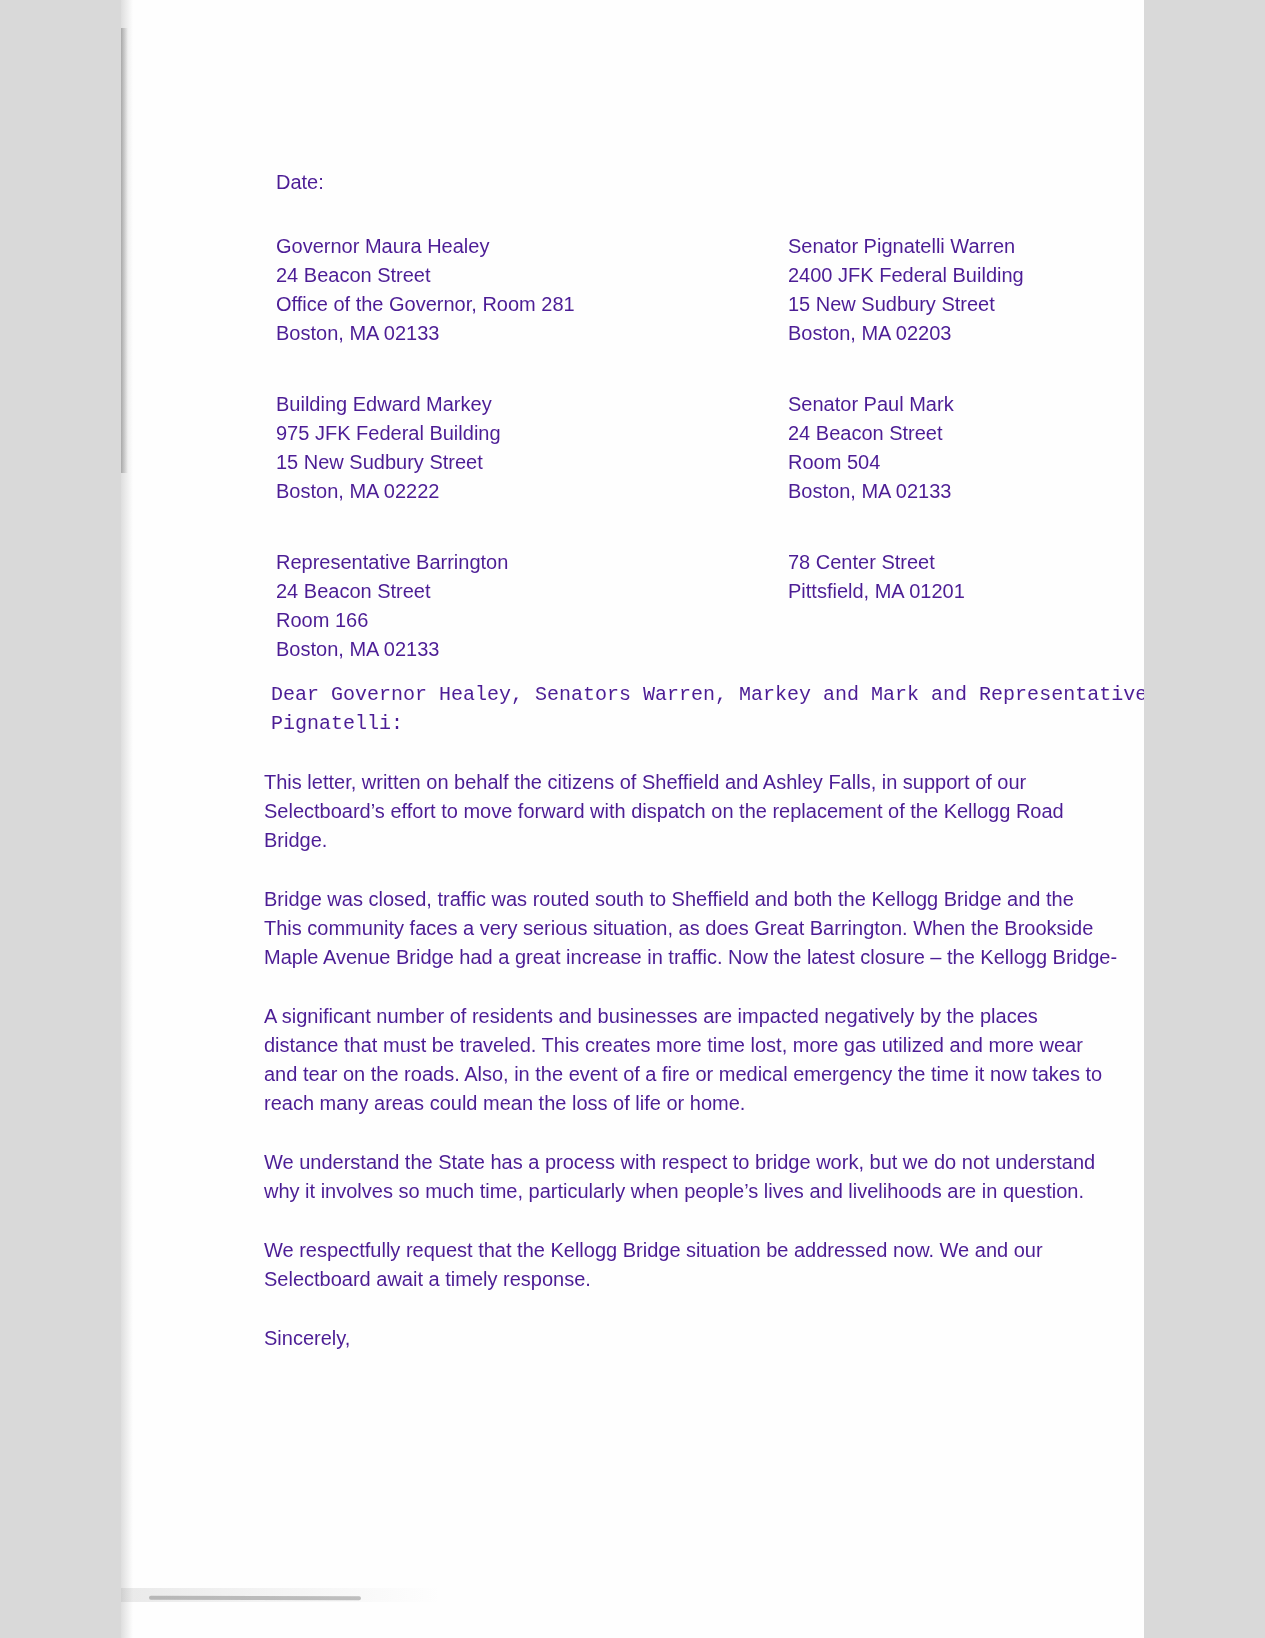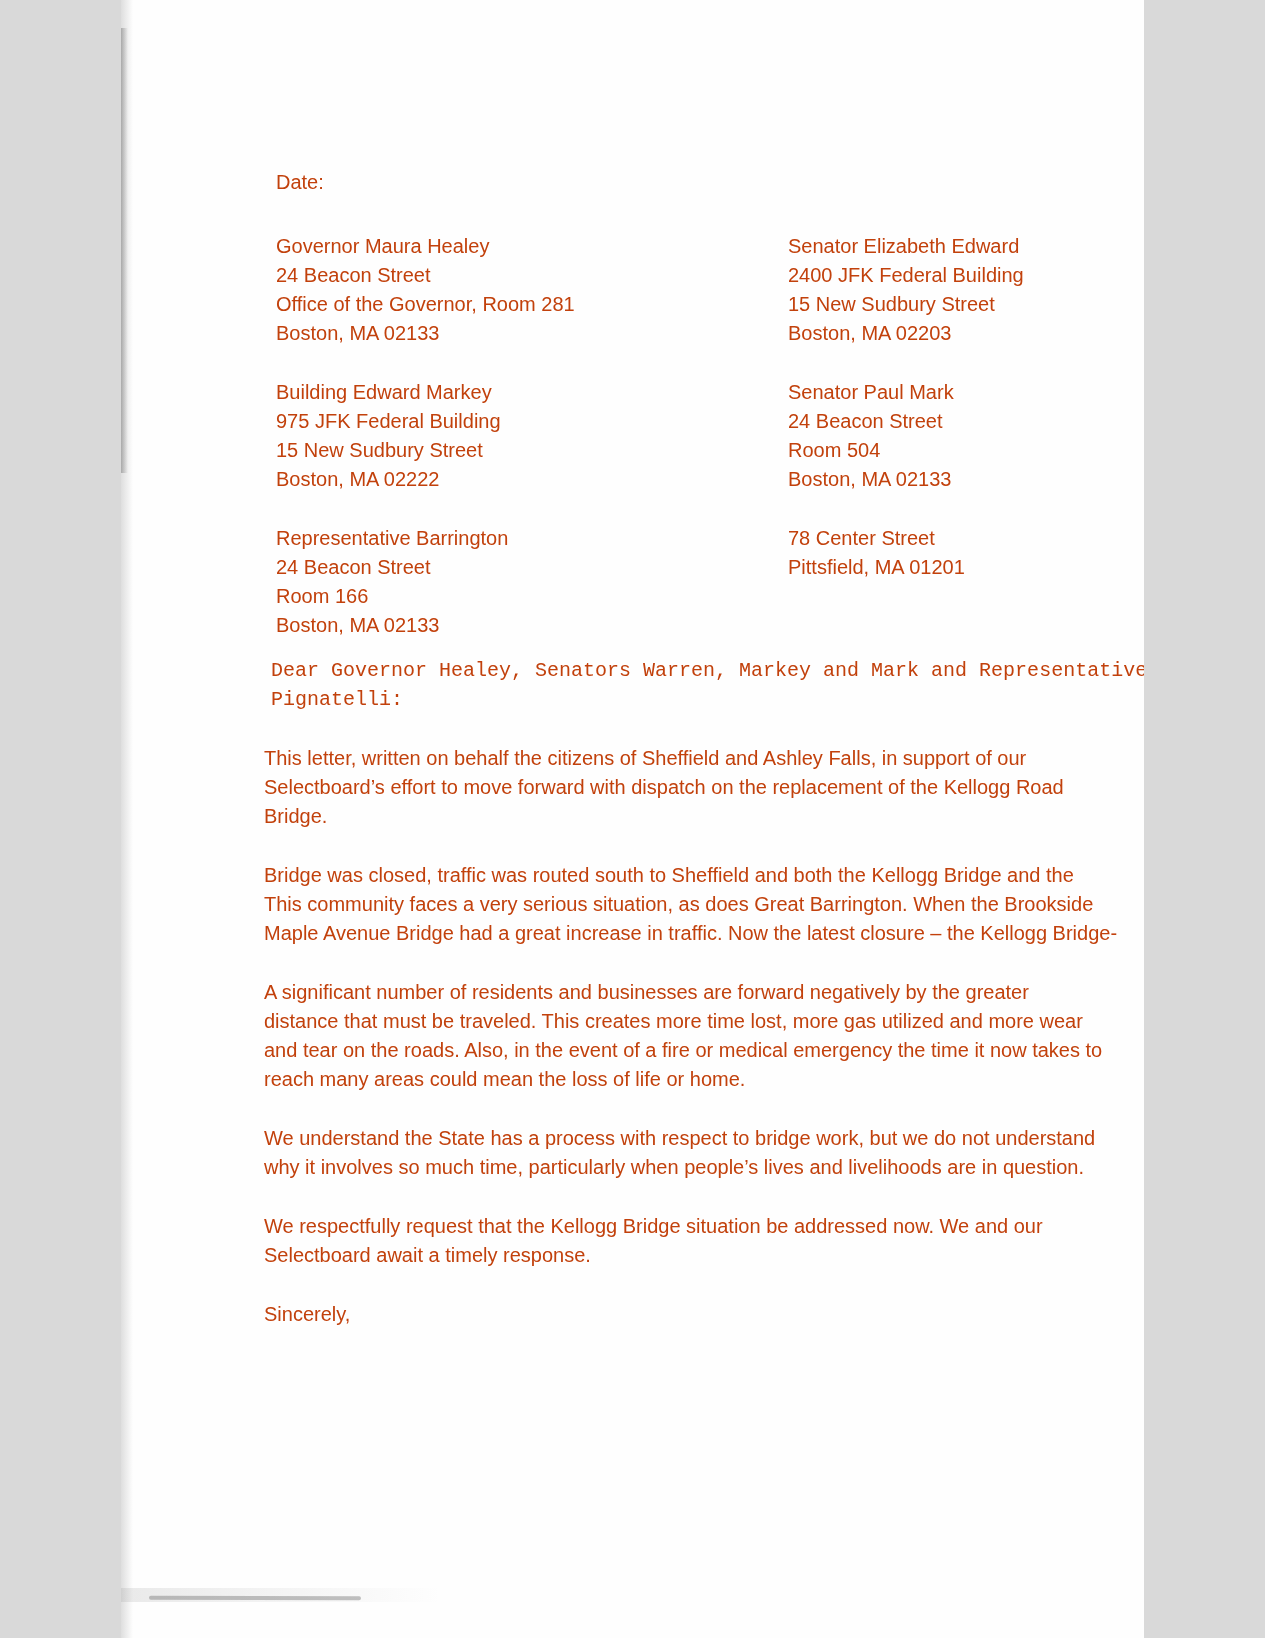--- a/index.html
+++ b/index.html
@@ -4,21 +4,21 @@
 <style>
   html, body { margin: 0; padding: 0; background: #d9d9d9; }
   .page {
     position: relative;
     width: 1023px;
     height: 1638px;
     margin: 0 auto;
     background: #fefefe;
     overflow: hidden;
     font-family: "Liberation Sans", sans-serif;
-    color: #c2410c;
+    color: #4c1d95;
   }
   
   .scan-strip {
     position: absolute; left: 0; top: 0; width: 12px; height: 100%;
     background: linear-gradient(to right, rgba(110,110,110,0.22), rgba(110,110,110,0.0));
     pointer-events: none;
   }
   .scan-mark {
     position: absolute; left: 0; top: 28px; width: 7px; height: 445px;
     background: linear-gradient(to right, rgba(90,90,90,0.40), rgba(90,90,90,0.0));
@@ -44,21 +44,21 @@
   }
   .date {
     font-size: 20px;
     line-height: 29px;
     margin-bottom: 35px;
     padding-left: 12px;
   }
   .addresses {
     display: grid;
     grid-template-columns: 512px 1fr;
-    row-gap: 30px;
+    row-gap: 42px;
   }
   .addr {
     font-size: 20px;
     line-height: 29px;
     padding-left: 12px;
   }
   .line, .pline { white-space: nowrap; }
   .salutation {
     margin-top: 16px;
     font-size: 20px;
@@ -94,21 +94,21 @@
     <div class="addresses">
 
       <div class="addr">
         <div class="line">Governor Maura Healey</div>
         <div class="line">24 Beacon Street</div>
         <div class="line">Office of the Governor, Room 281</div>
         <div class="line">Boston, MA 02133</div>
       </div>
 
       <div class="addr">
-        <div class="line">Senator Elizabeth Edward</div>
+        <div class="line">Senator Pignatelli Warren</div>
         <div class="line">2400 JFK Federal Building</div>
         <div class="line">15 New Sudbury Street</div>
         <div class="line">Boston, MA 02203</div>
       </div>
 
       <div class="addr">
         <div class="line">Building Edward Markey</div>
         <div class="line">975 JFK Federal Building</div>
         <div class="line">15 New Sudbury Street</div>
         <div class="line">Boston, MA 02222</div>
@@ -143,21 +143,21 @@
       <div class="pline">Bridge.</div>
     </div>
 
     <div class="para">
       <div class="pline">Bridge was closed, traffic was routed south to Sheffield and both the Kellogg Bridge and the</div>
       <div class="pline">This community faces a very serious situation, as does Great Barrington. When the Brookside</div>
       <div class="pline">Maple Avenue Bridge had a great increase in traffic. Now the latest closure – the Kellogg Bridge-</div>
     </div>
 
     <div class="para">
-      <div class="pline">A significant number of residents and businesses are forward negatively by the greater</div>
+      <div class="pline">A significant number of residents and businesses are impacted negatively by the places</div>
       <div class="pline">distance that must be traveled. This creates more time lost, more gas utilized and more wear</div>
       <div class="pline">and tear on the roads. Also, in the event of a fire or medical emergency the time it now takes to</div>
       <div class="pline">reach many areas could mean the loss of life or home.</div>
     </div>
 
     <div class="para">
       <div class="pline">We understand the State has a process with respect to bridge work, but we do not understand</div>
       <div class="pline">why it involves so much time, particularly when people’s lives and livelihoods are in question.</div>
     </div>
 

